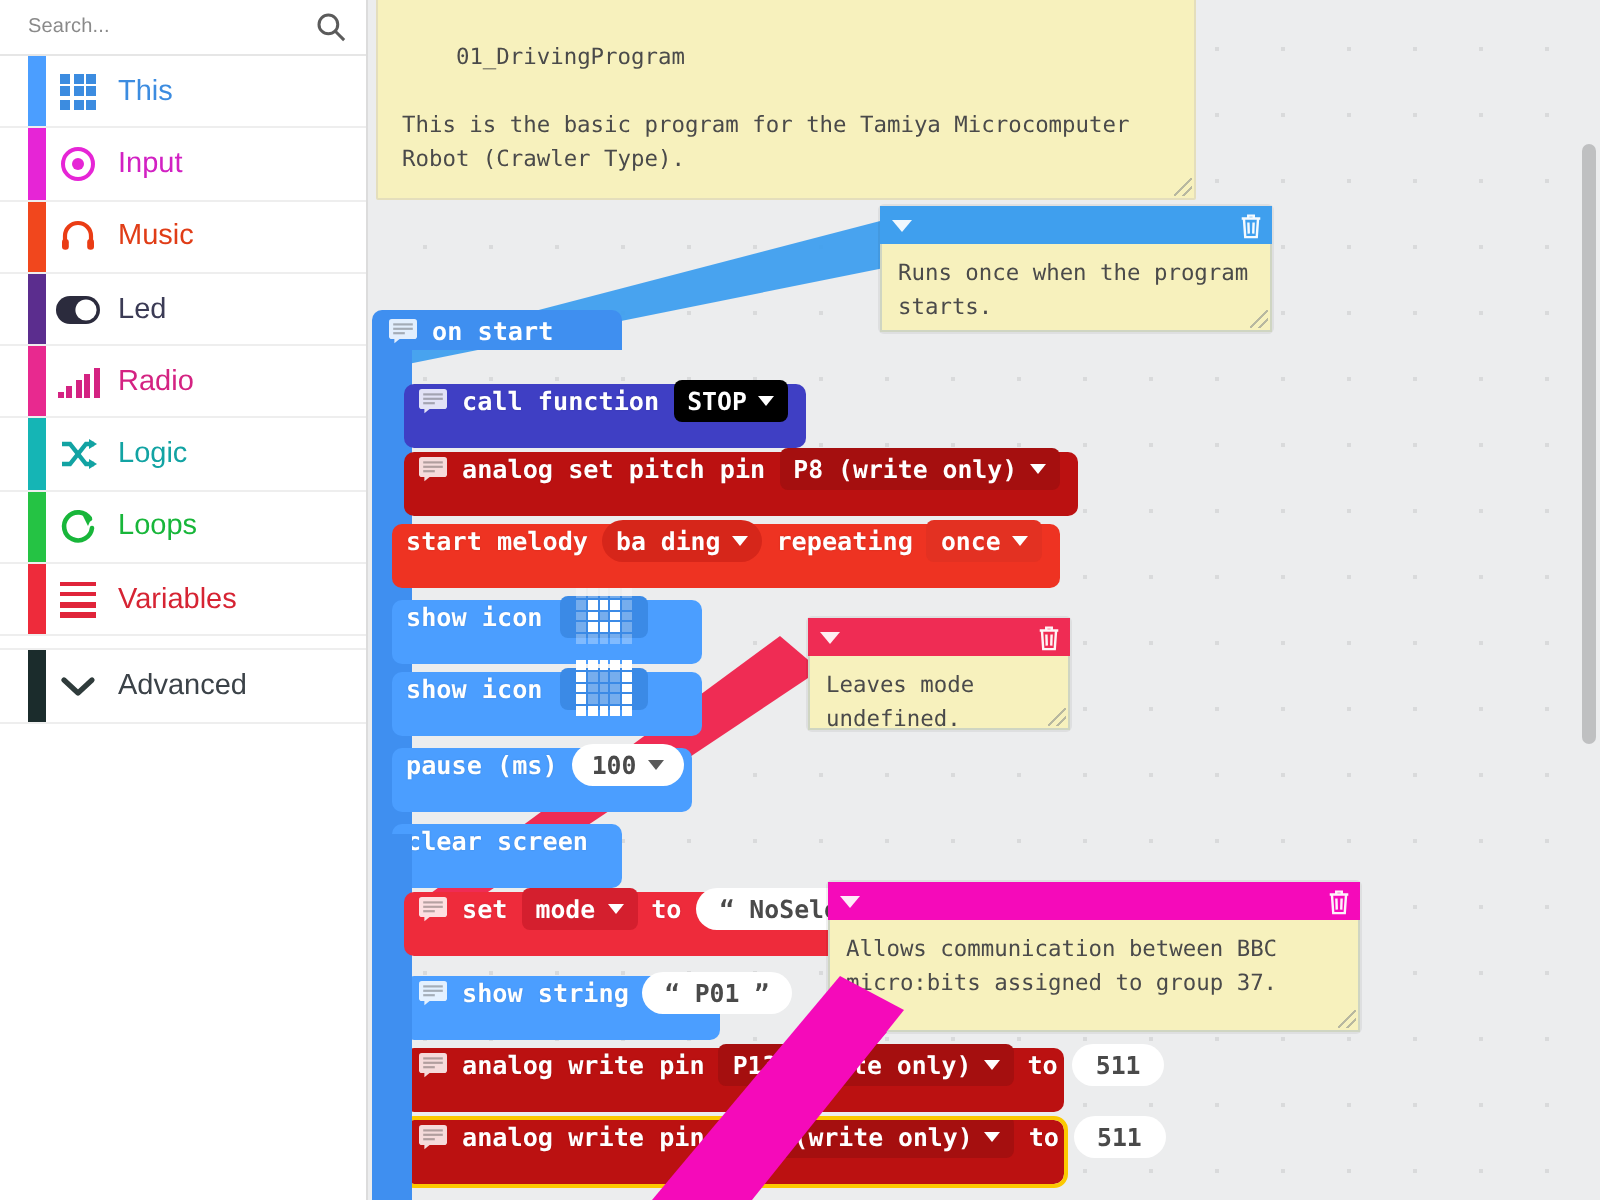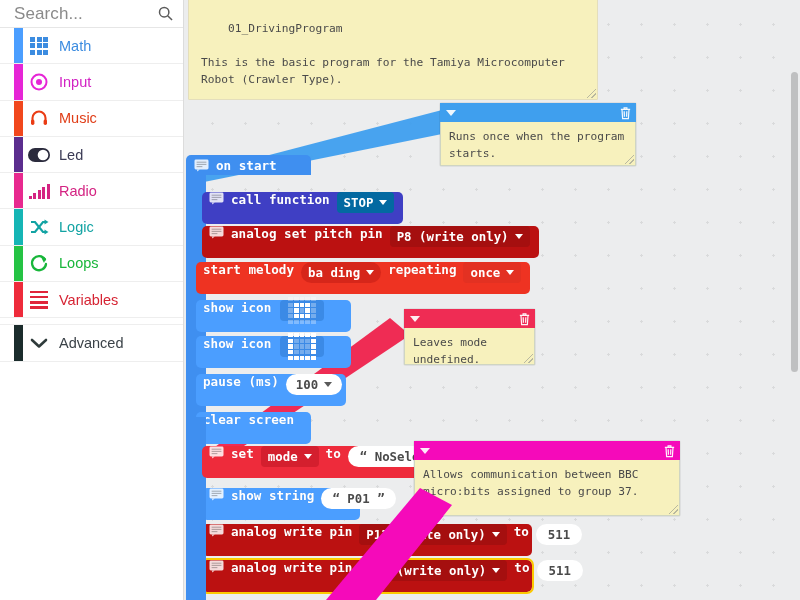--- a/index.html
+++ b/index.html
@@ -21,21 +21,21 @@
   }
   .search-row {
     position: relative;
     height: 28px;
     display: flex; align-items: center;
     padding: 0 10px 0 14px;
     border-bottom: 1px solid #e6e6e6;
     background: #fff;
   }
   .search-text {
-    font-size: 17px; color: #8a8a8a;
+    font-size: 10px; color: #8a8a8a;
     letter-spacing: .1px; flex: 1;
     font-family: "Liberation Sans", sans-serif;
   }
   .search-icon { width: 15px; height: 15px; display:block; }
   .search-icon circle, .search-icon line { stroke: #5b5b5b; fill: none; stroke-width: 1.6; }
 
   .cat-list { position: relative; }
   .cat {
     position: relative;
     display: flex; align-items: center;
@@ -167,21 +167,21 @@
     padding-left: 8px;
     color: #fff; font-size: 12.6px; font-weight: bold;
   }
   .hat-body {
     width: 20px;
     background: #3f8ff0;
   }
 
   .blk {
     position: absolute;
-    display: flex; align-items: flex-start;
+    display: flex; align-items: center;
     height: 32px;
     border-radius: 5px;
     color: #fff;
     font-family: "DejaVu Sans Mono", monospace;
     font-size: 12.6px;
     font-weight: bold;
     padding: 0 9px 16px 7px;
     white-space: nowrap;
     gap: 7px;
   }
@@ -253,21 +253,21 @@
               <i></i>
               <i></i>
               <i></i>
               <i></i>
               <i></i>
               <i></i>
               <i></i>
               <i></i>
             </span>
       </span>
-      <span class="clabel" style="color:#3c8ce0">Math</span>
+      <span class="clabel" style="color:#3c8ce0">This</span>
     </div>
 
     <div class="cat">
       <span class="stripe" style="background:#e625d6"></span>
       <span class="cicon">
         <svg width="20" height="20" viewBox="0 0 20 20">
               <circle cx="10" cy="10" r="7.5" fill="none" stroke="#e625d6" stroke-width="2"></circle>
               <circle cx="10" cy="10" r="3" fill="#e625d6"></circle>
             </svg>
       </span>
@@ -444,21 +444,21 @@
 
     <div class="blk selected-none" style="left:18px; top:192px; background:#3f3fc4;">
       <svg class="cmt-icon" viewBox="0 0 15 13">
         <rect x="0.5" y="0.5" width="14" height="10" rx="1.4"></rect>
         <line x1="2.6" y1="3.2" x2="12.4" y2="3.2"></line>
             <line x1="2.6" y1="5.4" x2="12.4" y2="5.4"></line>
         <line x1="2.6" y1="7.6" x2="8.4" y2="7.6"></line>
         <path d="M3.2 10.5 L3.2 12.6 L5.8 10.5 Z" fill="rgba(255,255,255,.85)"></path>
       </svg>
       <span class="lbl">call function</span>
-      <span class="field" style="background:#0369a1">
+      <span class="field" style="background:#000000">
         <span>STOP</span>
         <span class="caret"></span>
       </span>
     </div>
 
     <div class="blk" style="left:18px; top:226px; background:#bb1111;">
       <svg class="cmt-icon" viewBox="0 0 15 13">
         <rect x="0.5" y="0.5" width="14" height="10" rx="1.4"></rect>
         <line x1="2.6" y1="3.2" x2="12.4" y2="3.2"></line>
             <line x1="2.6" y1="5.4" x2="12.4" y2="5.4"></line>

